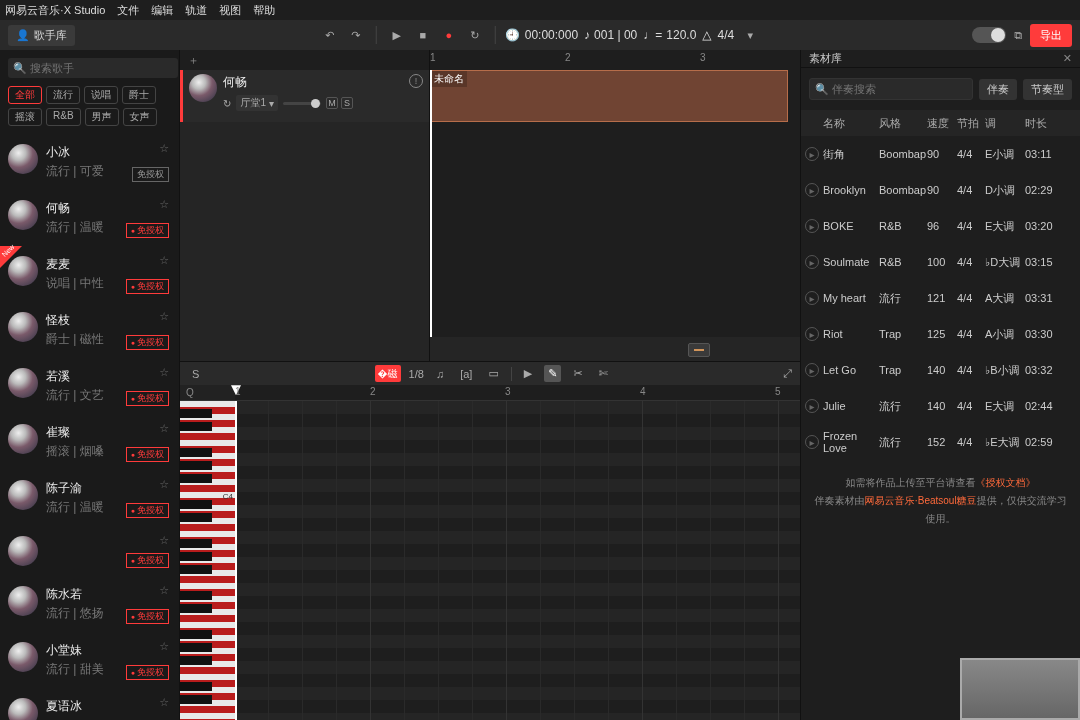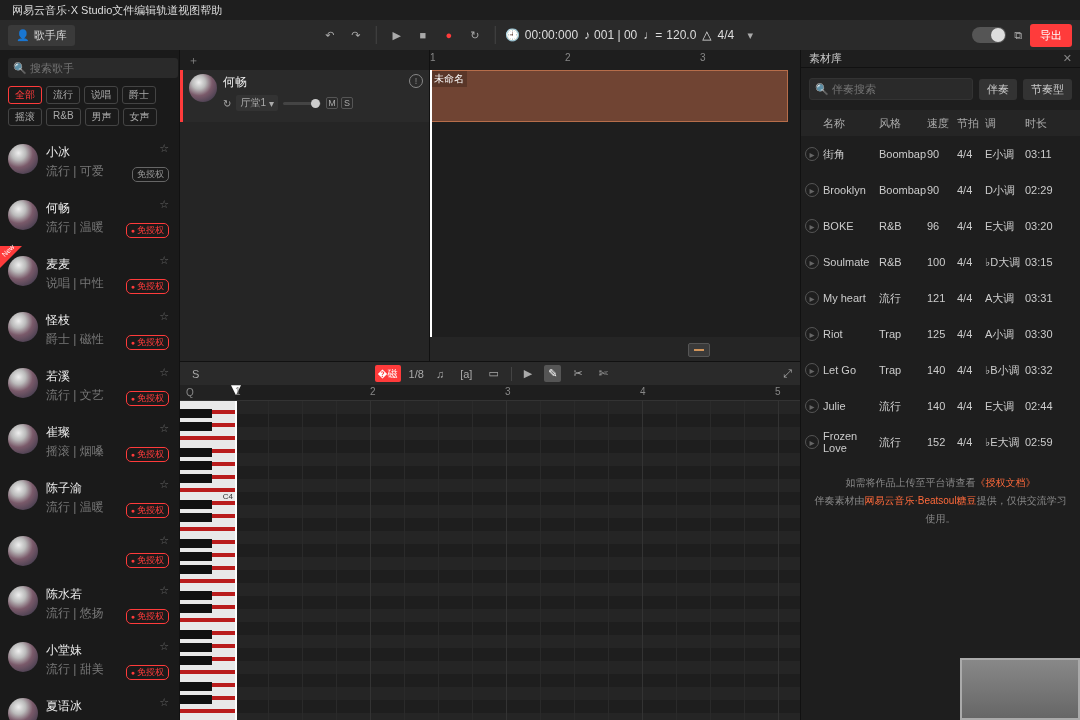--- a/index.html
+++ b/index.html
@@ -1,18 +1,18 @@
 <!DOCTYPE html>
 <html><head>
 <meta charset="utf-8">
 <style>
 * { margin: 0; padding: 0; box-sizing: border-box; font-family: "Microsoft YaHei", Arial, sans-serif; }
 body { background: #1a1a1a; color: #ccc; width: 1080px; height: 720px; overflow: hidden; font-size: 11px; }
 
-.menubar { height: 20px; background: #1e1e1e; display: flex; align-items: center; padding: 0 12px; gap: 0; color: #ddd; font-size: 11px; }
+.menubar { height: 20px; background: #1e1e1e; display: flex; align-items: center; padding: 0 5px; gap: 12px; color: #ddd; font-size: 11px; }
 .menubar span { cursor: pointer; }
 
 .topbar { height: 30px; background: #2a2a2a; display: flex; align-items: center; padding: 0 8px; position: relative; }
 .singer-lib-btn { background: #3a3a3a; border: none; color: #ddd; padding: 3px 8px; border-radius: 3px; font-size: 11px; display: flex; align-items: center; gap: 4px; cursor: pointer; }
 .transport { position: absolute; left: 50%; transform: translateX(-50%); display: flex; align-items: center; gap: 6px; }
 .transport .btn { width: 20px; height: 20px; display: flex; align-items: center; justify-content: center; cursor: pointer; color: #aaa; }
 .transport .btn.rec { color: #ff3b3b; }
 .transport .sep { width: 1px; height: 18px; background: #444; margin: 0 4px;}
 .time-box { display: flex; align-items: center; gap: 4px; color: #ddd; font-size: 12px; }
 .topbar-right { margin-left: auto; display: flex; align-items: center; gap: 8px; }
@@ -31,21 +31,21 @@
 .tags { padding: 0 8px 8px; display: flex; flex-wrap: wrap; gap: 4px; }
 .tag { border: 1px solid #444; border-radius: 3px; padding: 1px 6px; font-size: 10px; color: #aaa; cursor: pointer; }
 .tag.active { border-color: #ff3b3b; color: #ff3b3b; }
 .singer-list { flex: 1; overflow-y: auto; }
 .singer { display: flex; padding: 10px 8px; gap: 8px; position: relative; cursor: pointer; }
 .avatar { width: 30px; height: 30px; border-radius: 50%; background: radial-gradient(circle at 35% 30%, #eee 0%, #bbb 25%, #7a5a6a 50%, #2a2e40 100%); flex-shrink: 0; }
 .singer-info { flex: 1; display: flex; flex-direction: column; gap: 2px; }
 .singer-name { color: #eee; font-size: 12px; }
 .singer-tags { color: #777; font-size: 12px; }
 .singer-star { position: absolute; right: 10px; top: 8px; color: #666; cursor: pointer; }
-.badge { position: absolute; right: 10px; bottom: 8px; border: 1px solid #ff3b3b; color: #ff3b3b; font-size: 9px; padding: 0 4px; border-radius: 5px; display:flex; align-items:center; gap:2px;}
+.badge { position: absolute; right: 10px; bottom: 8px; border: 1px solid #ff3b3b; color: #ff3b3b; font-size: 9px; padding: 0 4px; border-radius: 0; display:flex; align-items:center; gap:2px;}
 .badge.gray { border-color: #666; color: #999; }
 .new-corner { position: absolute; left: 0; top: 0; width: 0; height: 0; border-top: 22px solid #ff3b3b; border-right: 22px solid transparent; }
 .new-corner::after { content: "New"; position: absolute; left: 1px; top: -21px; color: #fff; font-size: 7px; transform: rotate(-45deg); }
 
 .center { flex: 1; display: flex; flex-direction: column; background: #252525; min-width: 0; }
 
 .track-ruler { height: 20px; display: flex; background: #1e1e1e; }
 .track-ruler .hdr { width: 250px; border-right:1px solid #111; display:flex; align-items:center; padding-left:8px;}
 .track-ruler .hdr .plus { color:#888; cursor:pointer; }
 .ruler-nums { flex: 1; position: relative; color: #888; font-size: 10px; }
@@ -78,21 +78,21 @@
 .eb-btn.active { background:#555; border-radius:2px; color:#fff;}
 .snap-box { background:#ff3b3b; color:#fff; padding:1px 3px; border-radius:2px; font-size:10px;}
 .expand-btn { margin-left:auto; cursor:pointer;}
 
 .piano-area { flex: 1.15; display: flex; min-height: 0; background:#1e1e1e; position:relative;}
 .piano-ruler { height:16px; background:#1e1e1e; color:#888; font-size:10px; position:relative; border-bottom:1px solid #333;}
 .piano-ruler span { position:absolute; top:1px;}
 .piano-keys { width:55px; background:#2a2a2a; display:flex; flex-direction:column; }
 .pk-header { height:16px; background:#222; color:#888; font-size:10px; display:flex; align-items:center; padding-left:6px; border-bottom:1px solid #333;}
 .keys-scroll { flex:1; overflow:hidden; position:relative;}
-.wkey { height:13px; background:#e8e8e8; border-bottom:4px solid #b91c1c; position:relative;}
+.wkey { height:13px; background:#e8e8e8; border-bottom:7px solid #b91c1c; position:relative;}
 .wkey .lbl { position:absolute; right:2px; top:0; font-size:8px; color:#333;}
 .bkey-row { height:0; position:relative;}
 .bkey { position:absolute; left:0; top:-5px; width:32px; height:9px; background:#111; z-index:2;}
 .grid { flex:1; position:relative; background:repeating-linear-gradient(to bottom, #252525 0 13px, #1e1e1e 13px 26px), repeating-linear-gradient(to right, transparent 0 33px, #2a2a2a 33px 34px); background-blend-mode: lighten;}
 .grid-dark { position:absolute; inset:0; background:repeating-linear-gradient(to right, transparent 0 135px, #333 135px 136px);}
 .play-cursor { position:absolute; left:0; top:0; width:2px; height:100%; background: #fff;}
 .play-handle { position:absolute; left:-4px; top:0; width:10px; height:10px; background:#fff; clip-path: polygon(0 0, 100% 0, 50% 100%);}
 
 .rightp { width: 280px; background: #1e1e1e; border-left: 1px solid #111; display: flex; flex-direction: column; }
 .rp-header { height: 18px; display: flex; align-items: center; padding: 0 8px; color:#ccc; font-size:11px; border-bottom:1px solid #111;gap:32px;}

